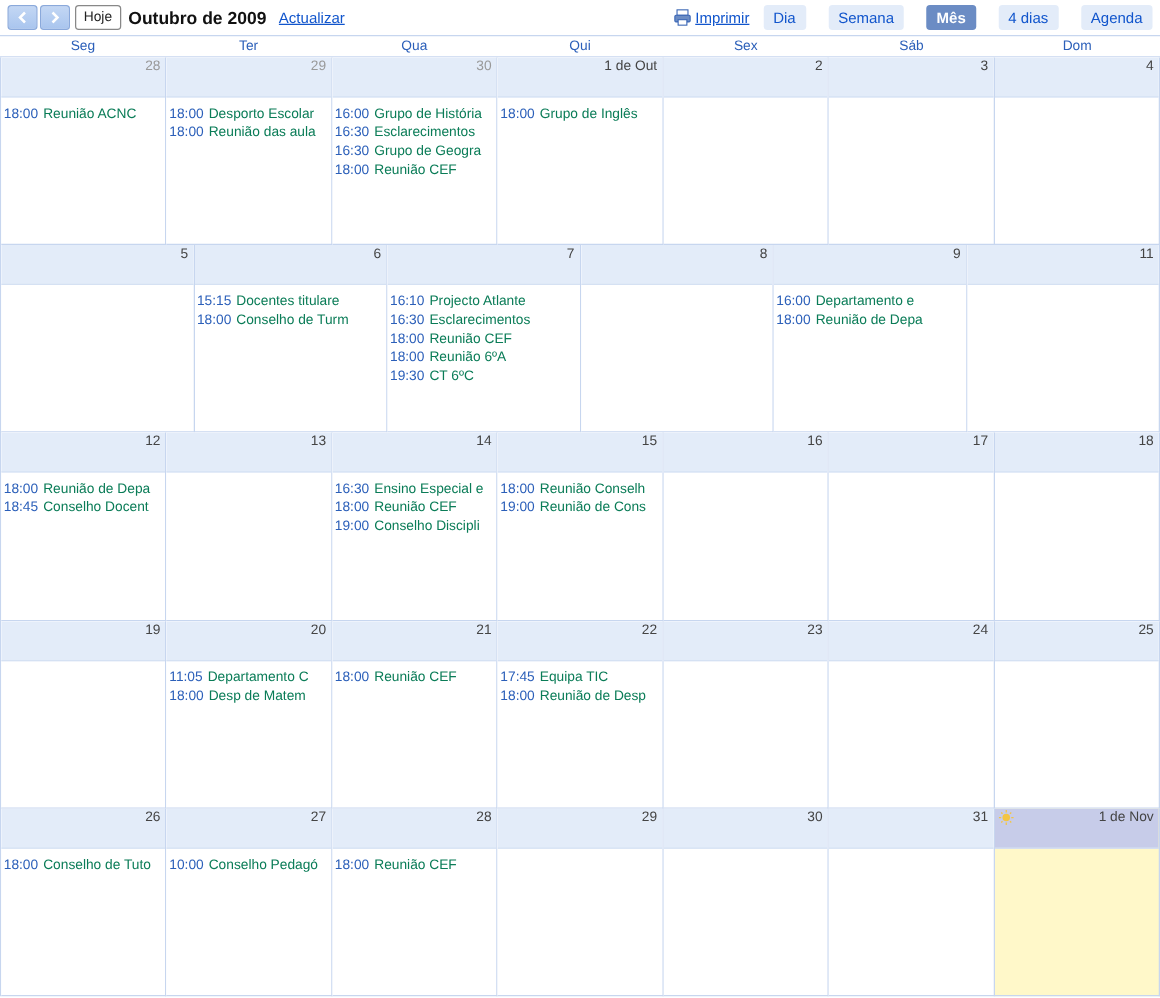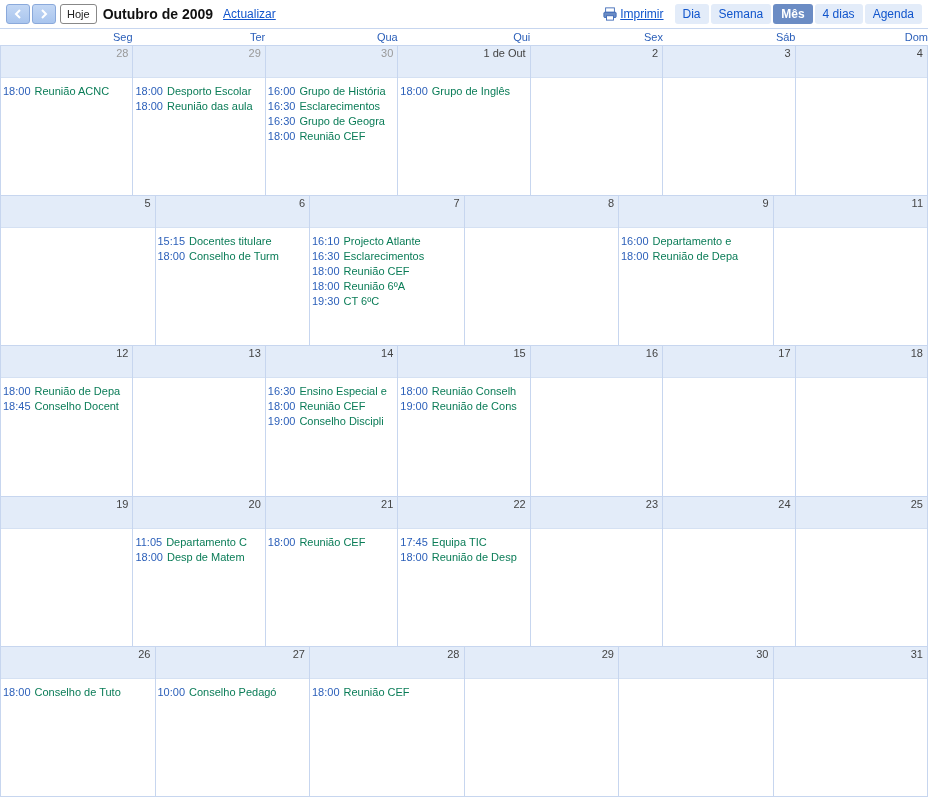--- a/index.html
+++ b/index.html
@@ -60,21 +60,21 @@
   .print-wrap {
     display:flex;
     align-items:center;
     margin-right: 11px;
     cursor:pointer;
   }
   .print-icon {
     width:14px; height:14px;
     margin-right:3px;
   }
-  .view-tabs { display:flex; gap:2px;align-items:flex-end; }
+  .view-tabs { display:flex; gap:18px;align-items:flex-end; }
   .view-tab {
     padding: 3px 8px;
     background: #e3ecf9;
     color: #1155cc;
     border-radius: 3px;
     font-size: 12px;
     cursor: pointer;
   }
   .view-tab.active {
     background: #6b8cc4;
@@ -82,21 +82,21 @@
     font-weight: bold;
   }
   .weekday-row {
     display:flex;
     border-top:1px solid #c7d6ef;
     border-bottom:1px solid #c7d6ef;
     background:#fff;
   }
   .weekday {
     flex:1;
-    text-align:right;
+    text-align:center;
     color:#2b5fb9;
     font-size:11px;
     padding:2px 0;
   }
   .grid {
     display:flex;
     flex-direction:column;
     height: calc(798px - 28px - 19px);
     border-left:1px solid #c7d6ef;
   }
@@ -473,14 +473,31 @@
         <div class="events"></div>
       </div>
       <div class="day-cell">
         <div class="day-head">30</div>
         <div class="events"></div>
       </div>
       <div class="day-cell">
         <div class="day-head">31</div>
         <div class="events"></div>
       </div>
+      <div class="day-cell dim today">
+        <div class="day-head">1 de Nov</div>
+        <svg class="sun-icon" viewBox="0 0 12 12">
+          <circle cx="6" cy="6" r="3" fill="#f4c542"></circle>
+          <g stroke="#f4c542" stroke-width="1">
+            <line x1="6" y1="0" x2="6" y2="2"></line>
+            <line x1="6" y1="10" x2="6" y2="12"></line>
+            <line x1="0" y1="6" x2="2" y2="6"></line>
+            <line x1="10" y1="6" x2="12" y2="6"></line>
+            <line x1="2" y1="2" x2="3" y2="3"></line>
+            <line x1="9" y1="9" x2="10" y2="10"></line>
+            <line x1="9" y1="3" x2="10" y2="2"></line>
+            <line x1="2" y1="10" x2="3" y2="9"></line>
+          </g>
+        </svg>
+        <div class="events"></div>
+      </div>
     </div>
   </div>
 
 </body></html>

